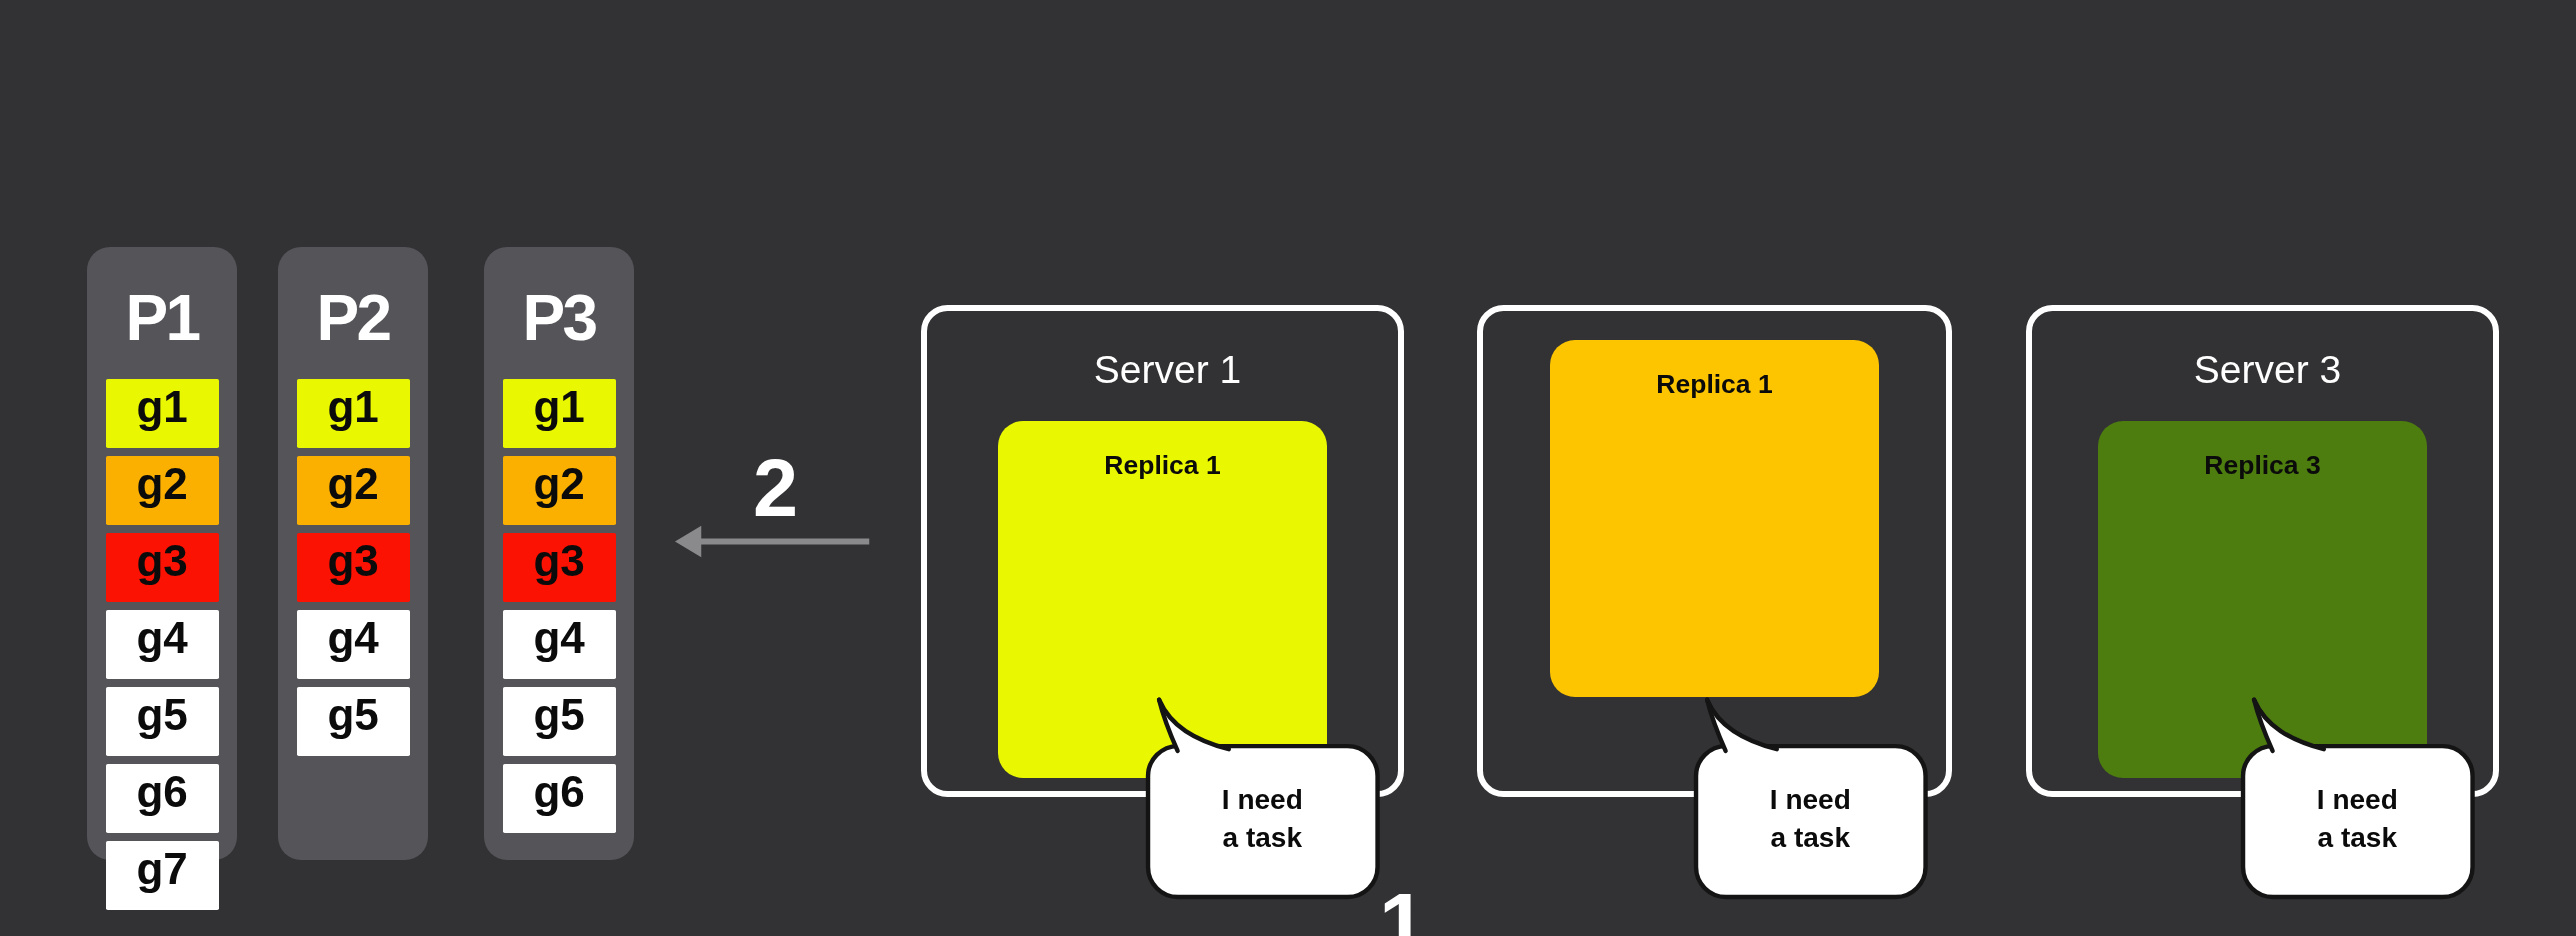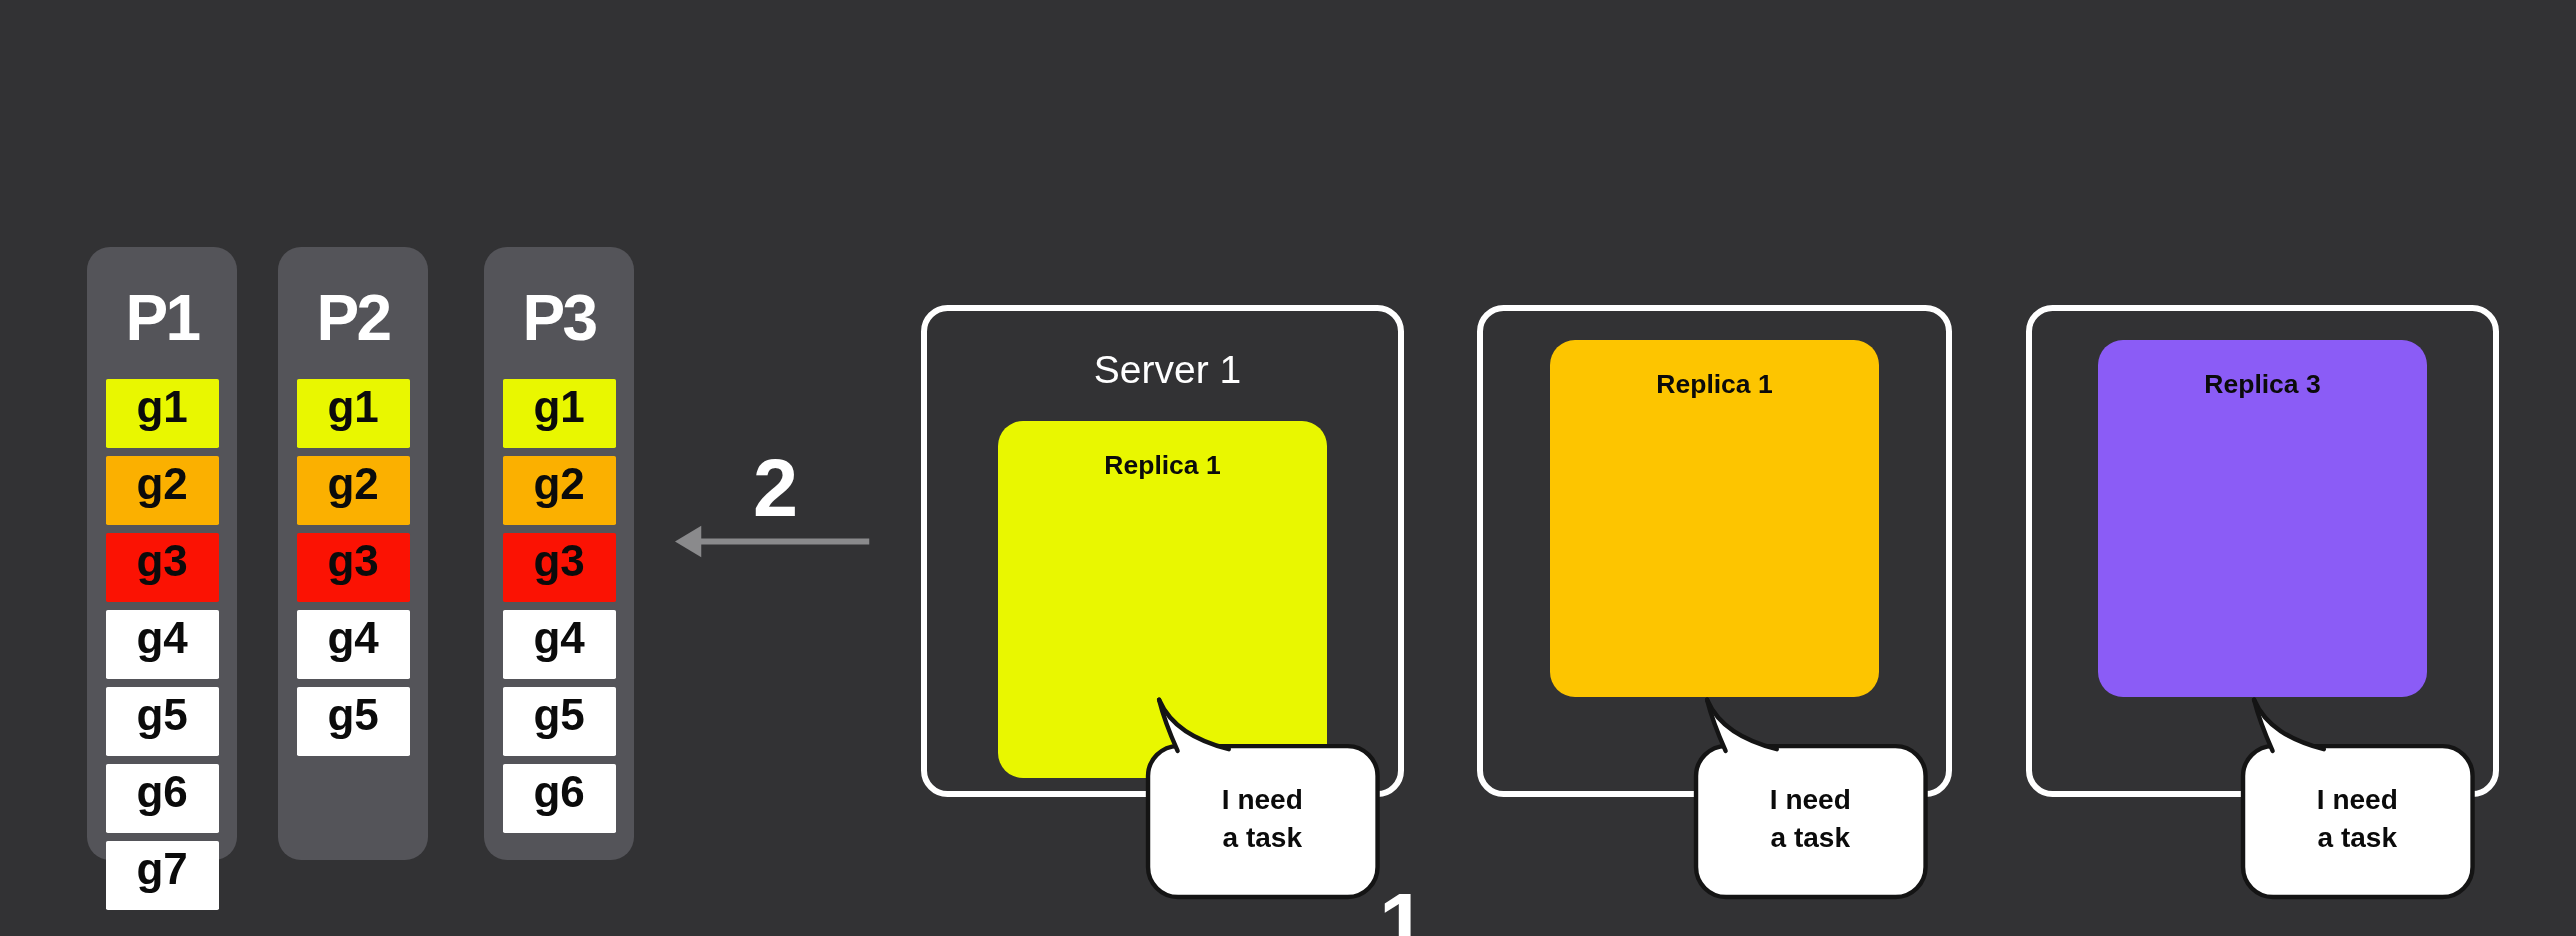--- a/index.html
+++ b/index.html
@@ -114,21 +114,22 @@
           <path d="M25,12 C38,42 66,58 104,68" fill="none" stroke="#141414" stroke-width="5" stroke-linecap="round"></path>
           <path d="M46,70 C38,52 30,32 25,12" fill="none" stroke="#141414" stroke-width="5" stroke-linecap="round"></path>
         </svg>
         <div class="bubble-text">
           <div>I need</div>
           <div>a task</div>
         </div>
       </div>
     </div>
     <div class="server" style="left: 2026px; width: 473px;">
-      <div class="replica" style="background: #8b5cf6;">
+      <div class="server-title">Server 3</div>
+      <div class="replica" style="background: #4d7c0f;">
         <div class="replica-label">Replica 3</div>
       </div>
       <div class="bubble">
         <svg width="256" height="221" viewBox="0 0 290 250">
           <rect x="12.5" y="64.5" width="260" height="171" rx="34" fill="#ffffff" stroke="#141414" stroke-width="5"></rect>
           <path d="M25,12 C38,42 66,58 104,68 L104,74 L48,74 L46,70 C38,52 30,32 25,12 Z" fill="#ffffff"></path>
           <path d="M25,12 C38,42 66,58 104,68" fill="none" stroke="#141414" stroke-width="5" stroke-linecap="round"></path>
           <path d="M46,70 C38,52 30,32 25,12" fill="none" stroke="#141414" stroke-width="5" stroke-linecap="round"></path>
         </svg>
         <div class="bubble-text">

